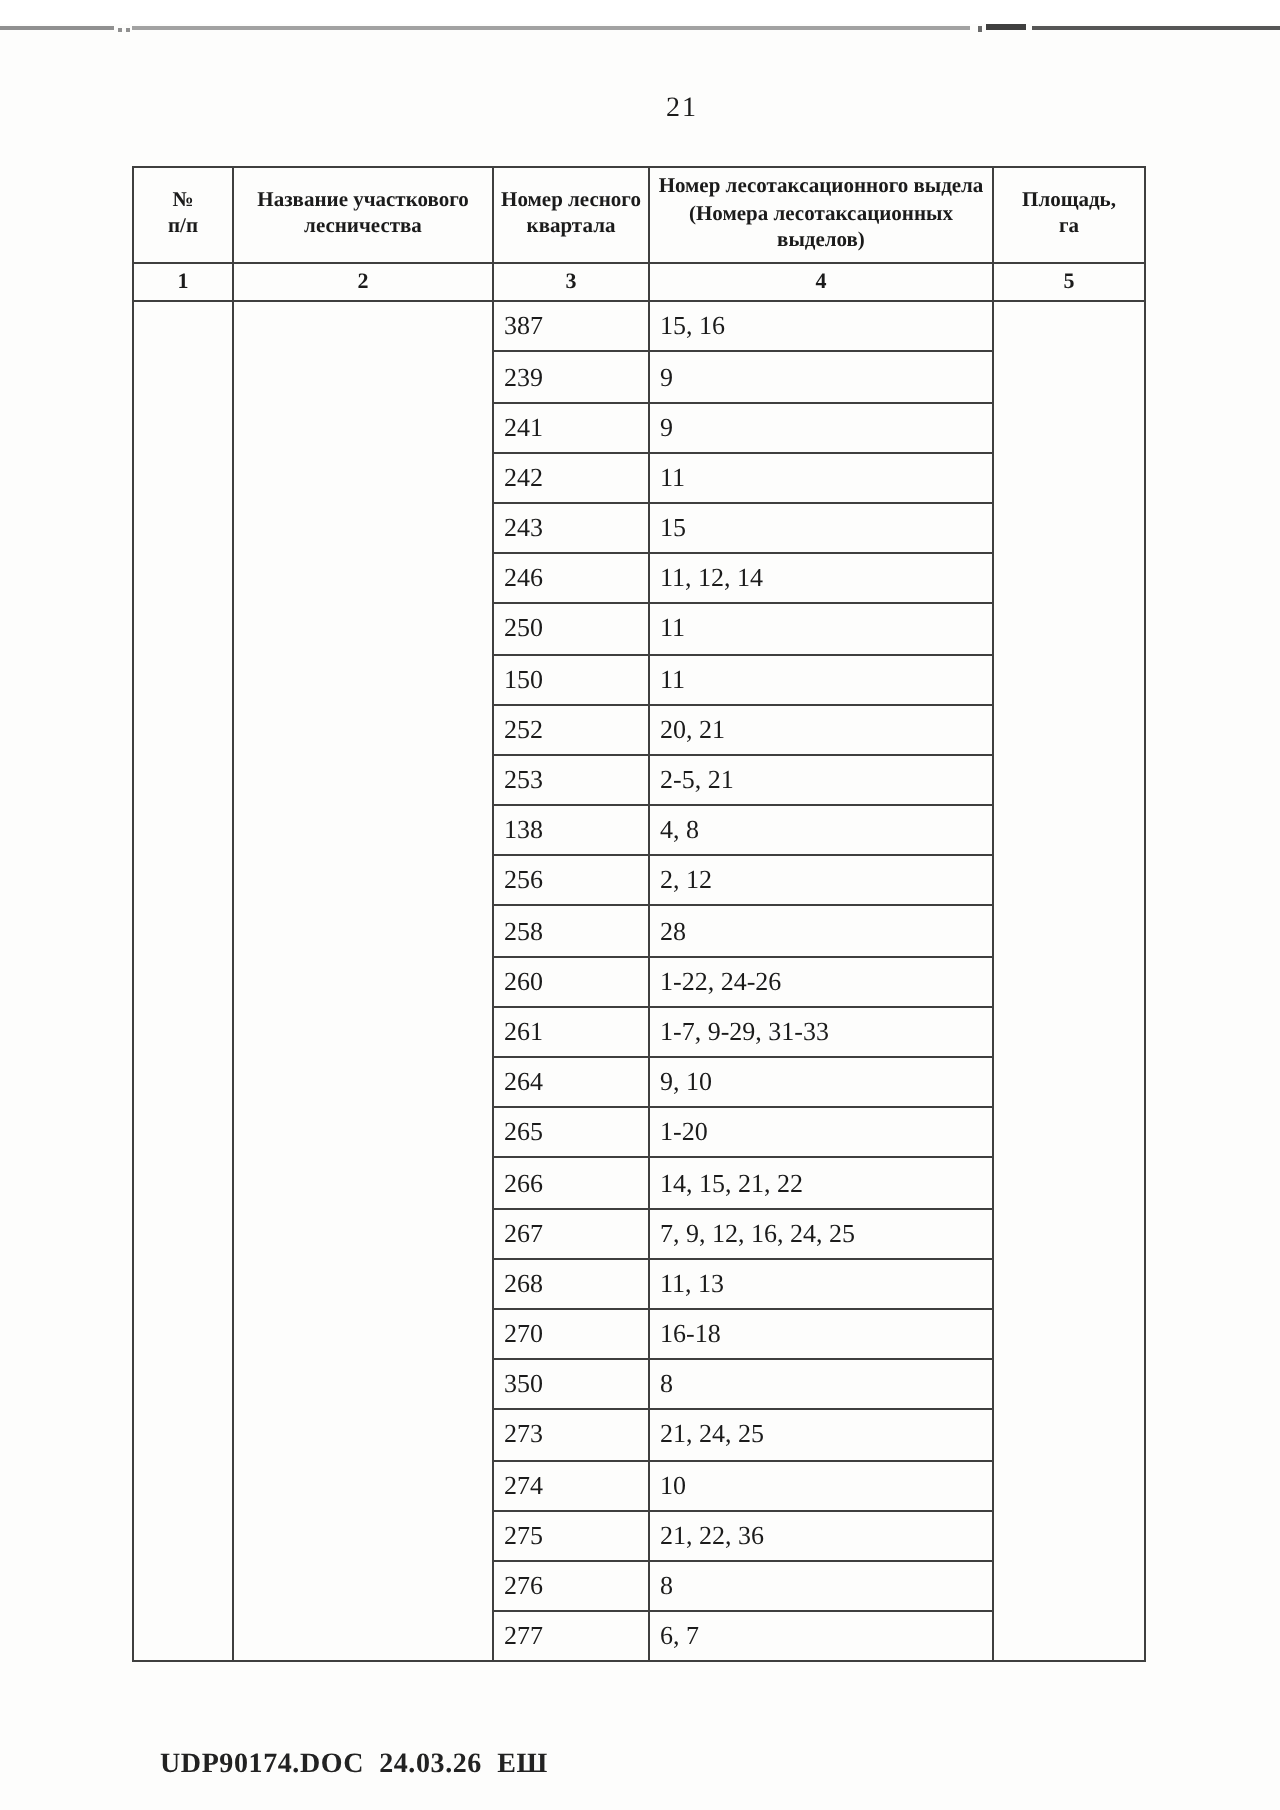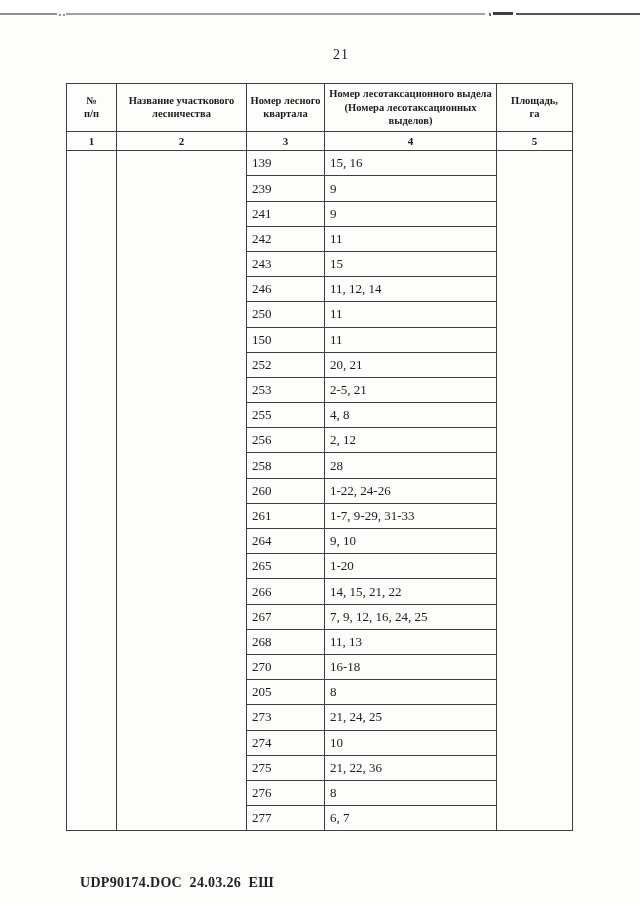--- a/index.html
+++ b/index.html
@@ -127,21 +127,21 @@
         <th>2</th>
         <th>3</th>
         <th>4</th>
         <th>5</th>
       </tr>
     </thead>
     <tbody id="table-body">
         <tr>
           <td class="tall-empty" rowspan="27"></td>
           <td class="tall-empty" rowspan="27"></td>
-          <td>139</td>
+          <td>387</td>
           <td>15, 16</td>
           <td class="tall-empty" rowspan="27"></td>
         </tr>
         <tr>
           <td>239</td>
           <td>9</td>
         </tr>
         <tr>
           <td>241</td>
           <td>9</td>
@@ -168,21 +168,21 @@
         </tr>
         <tr>
           <td>252</td>
           <td>20, 21</td>
         </tr>
         <tr>
           <td>253</td>
           <td>2-5, 21</td>
         </tr>
         <tr>
-          <td>255</td>
+          <td>138</td>
           <td>4, 8</td>
         </tr>
         <tr>
           <td>256</td>
           <td>2, 12</td>
         </tr>
         <tr>
           <td>258</td>
           <td>28</td>
         </tr>
@@ -212,21 +212,21 @@
         </tr>
         <tr>
           <td>268</td>
           <td>11, 13</td>
         </tr>
         <tr>
           <td>270</td>
           <td>16-18</td>
         </tr>
         <tr>
-          <td>205</td>
+          <td>350</td>
           <td>8</td>
         </tr>
         <tr>
           <td>273</td>
           <td>21, 24, 25</td>
         </tr>
         <tr>
           <td>274</td>
           <td>10</td>
         </tr>

